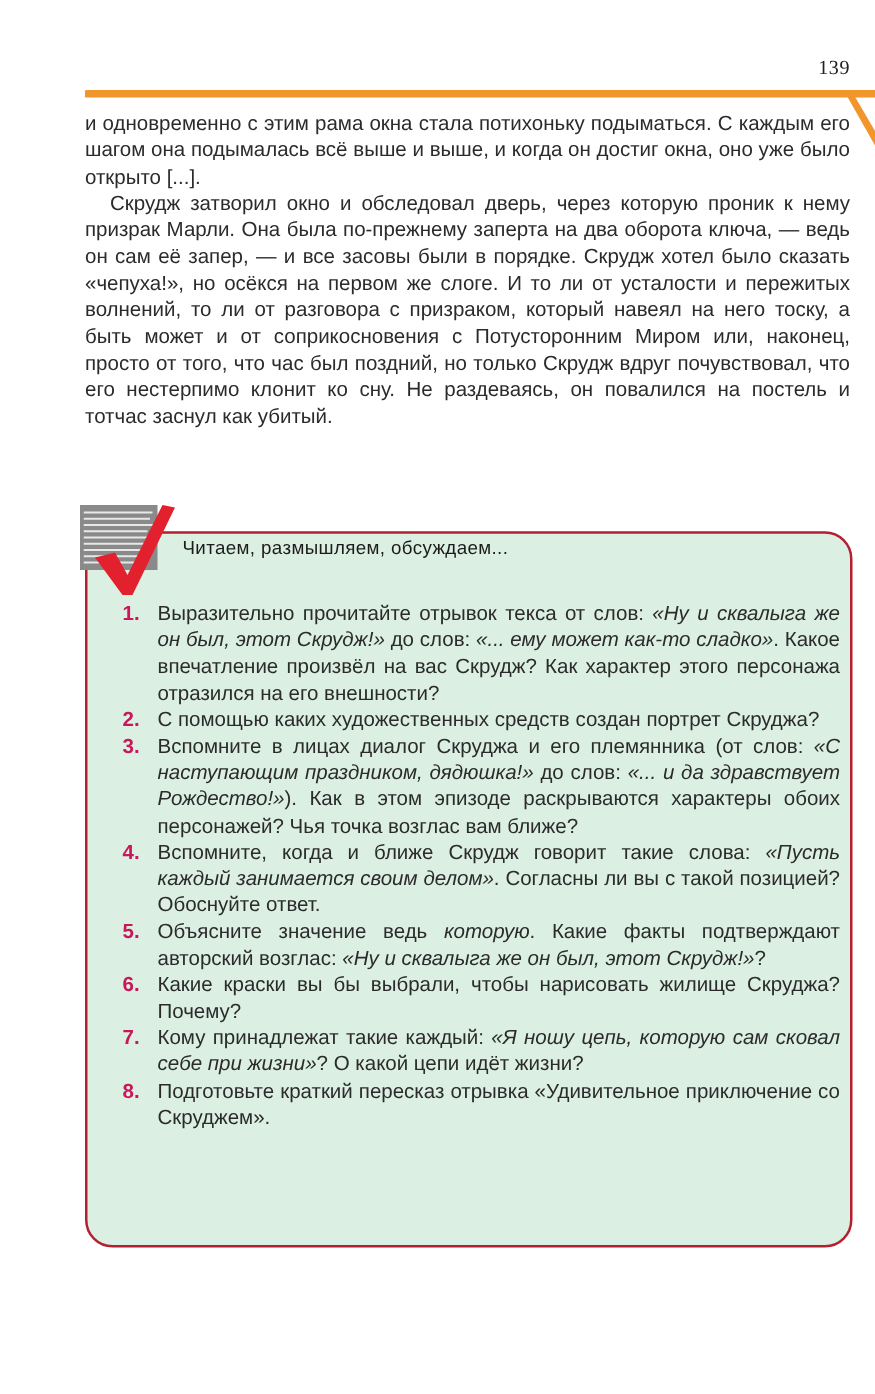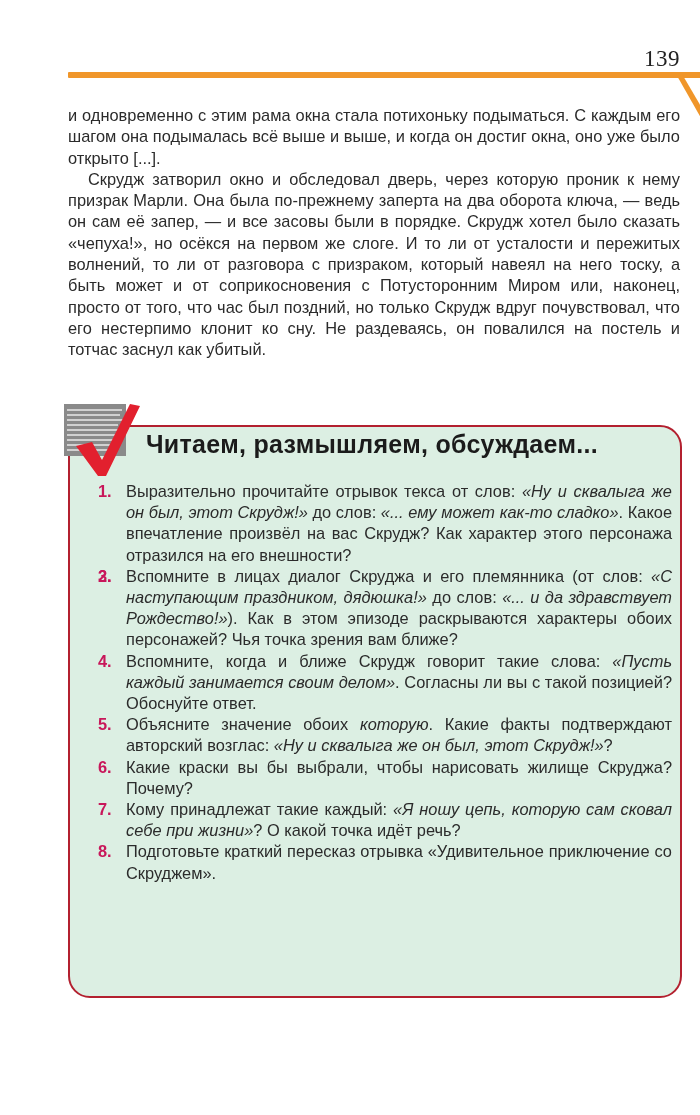--- a/index.html
+++ b/index.html
@@ -3,45 +3,45 @@
 <meta charset="utf-8">
 <style>
   html, body { margin: 0; padding: 0; }
   body {
     width: 700px; height: 1115px; background: #ffffff; position: relative; overflow: hidden;
     font-family: "Liberation Sans", "DejaVu Sans", sans-serif; color: #2a2a2a;
   }
   .page-number {
     position: absolute; top: 46px; right: 20px;
     font-family: "Liberation Serif", "DejaVu Serif", serif;
-    font-size: 23px; color: #222; letter-spacing: 0.5px;
+    font-size: 16px; color: #222; letter-spacing: 0.5px;
   }
   .rule {
     position: absolute; top: 72px; left: 68px; width: 638px; height: 6px;
     background: #f0962a; border-radius: 1px;
   }
   .rule-tail {
     position: absolute; top: 74px; left: 676px; width: 40px; height: 60px;
   }
   .prose {
-    position: absolute; top: 105px; left: 68px; width: 612px;
+    position: absolute; top: 89px; left: 68px; width: 612px;
     font-size: 16.4px; line-height: 21.3px; color: #2b2b2b;
   }
   .prose p { margin: 0; text-align: justify; text-align-last: left; }
   .prose p.indent { text-indent: 20px; }
 
   .box {
     position: absolute; top: 425px; left: 68px; width: 614px; height: 573px;
     background: #dcefe3; border: 2.5px solid #b3202f; border-radius: 0 22px 22px 22px;
     box-sizing: border-box;
   }
   .box-icon { position: absolute; top: 402px; left: 62px; width: 84px; height: 78px; }
   .box-title {
     position: absolute; top: 430px; left: 146px;
-    font-size: 25px; font-weight: bold; color: #1b1b1b; letter-spacing: 0.3px;
+    font-size: 15px; font-weight: normal; color: #1b1b1b; letter-spacing: 0.3px;
   }
   .questions {
     position: absolute; top: 481px; left: 98px; width: 574px;
     list-style: none; margin: 0; padding: 0;
     font-size: 16.4px; line-height: 21.2px; color: #2b2b2b;
   }
   .questions li { position: relative; padding-left: 28px; text-align: justify; text-align-last: left; }
   .questions .num {
     position: absolute; left: 0; top: 0; color: #c8175a; font-weight: bold;
   }
@@ -76,20 +76,20 @@
     <line x1="5" y1="43" x2="52" y2="43"></line>
     <line x1="5" y1="48" x2="50" y2="48"></line>
   </g>
   <polygon points="14,44 30,40 40,58 68,2 78,4 44,74 36,74" fill="#e2202e"></polygon>
 </svg>
 
 <div class="box-title">Читаем, размышляем, обсуждаем...</div>
 
 <ol class="questions" id="questions">
     <li><span class="num">1.</span><span>Выразительно прочитайте отрывок текса от слов: </span><i>«Ну и сквалыга же он был, этот Скрудж!»</i><span> до слов: </span><i>«... ему может как-то сладко»</i><span>. Какое впечатление произвёл на вас Скрудж? Как характер этого персонажа отразился на его внешности?</span></li>
-    <li><span class="num">2.</span></li>
-    <li><span class="num">3.</span><span>Вспомните в лицах диалог Скруджа и его племянника (от слов: </span><i>«С наступающим праздником, дядюшка!»</i><span> до слов: </span><i>«... и да здравствует Рождество!»</i><span>). Как в этом эпизоде раскрываются характеры обоих персонажей? Чья точка зрения вам ближе?</span></li>
+    <li><span class="num">2.</span><span>С помощью каких художественных средств создан портрет Скруджа?</span></li>
+    <li><span class="num">3.</span><span>Вспомните в лицах диалог Скруджа и его племянника (от слов: </span><i>«С наступающим праздником, дядюшка!»</i><span> до слов: </span><i>«... и да здравствует Рождество!»</i><span>). Как в этом эпизоде раскрываются характеры обоих персонажей? Чья точка возглас вам ближе?</span></li>
     <li><span class="num">4.</span><span>Вспомните, когда и ближе Скрудж говорит такие слова: </span><i>«Пусть каждый занимается своим делом»</i><span>. Согласны ли вы с такой позицией? Обоснуйте ответ.</span></li>
-    <li><span class="num">5.</span><span>Объясните значение обоих </span><i>которую</i><span>. Какие факты подтверждают авторский возглас: </span><i>«Ну и сквалыга же он был, этот Скрудж!»</i><span>?</span></li>
+    <li><span class="num">5.</span><span>Объясните значение ведь </span><i>которую</i><span>. Какие факты подтверждают авторский возглас: </span><i>«Ну и сквалыга же он был, этот Скрудж!»</i><span>?</span></li>
     <li><span class="num">6.</span><span>Какие краски вы бы выбрали, чтобы нарисовать жилище Скруджа? Почему?</span></li>
-    <li><span class="num">7.</span><span>Кому принадлежат такие каждый: </span><i>«Я ношу цепь, которую сам сковал себе при жизни»</i><span>? О какой точка идёт речь?</span></li>
+    <li><span class="num">7.</span><span>Кому принадлежат такие каждый: </span><i>«Я ношу цепь, которую сам сковал себе при жизни»</i><span>? О какой цепи идёт жизни?</span></li>
     <li><span class="num">8.</span><span>Подготовьте краткий пересказ отрывка «Удивительное приключение со Скруджем».</span></li>
   </ol>
 
 </body></html>

